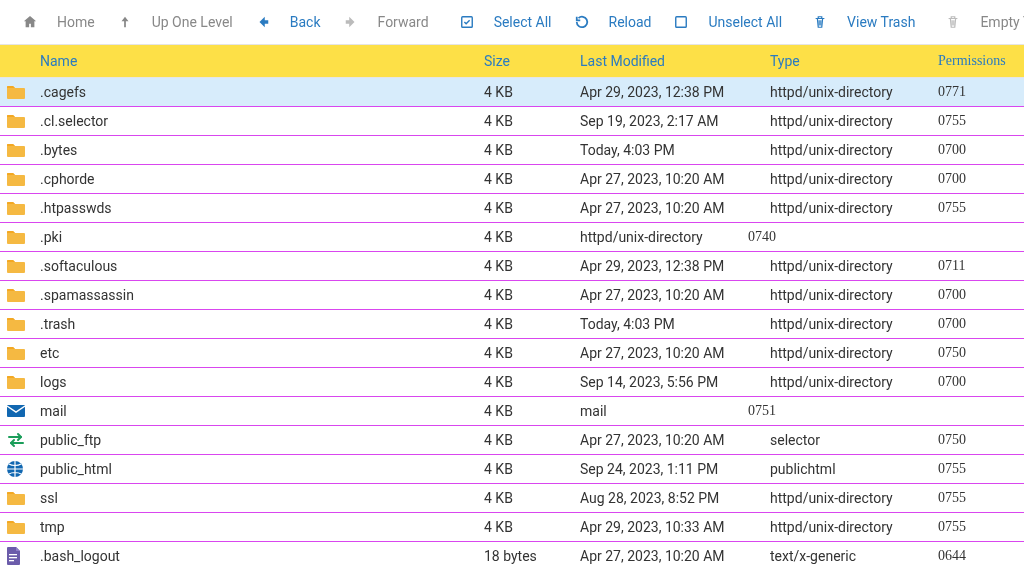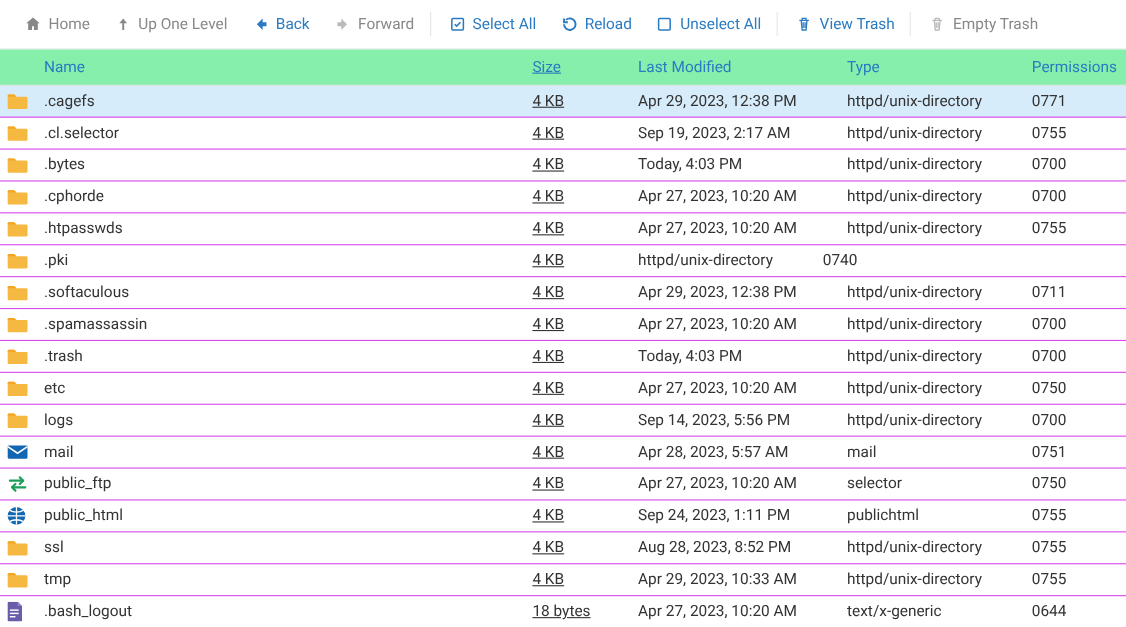--- a/index.html
+++ b/index.html
@@ -15,58 +15,58 @@
   .toolbar {
     display: flex;
     align-items: center;
     padding: 8px 10px;
     border-bottom: 1px solid #e5e5e5;
     gap: 0;
   }
   .tb-btn {
     display: inline-flex;
     align-items: center;
-    gap: 4px;
+    gap: 17px;
     padding: 5px 10px;
     color: #888;
     cursor: pointer;
     font-size: 14px;
     white-space: nowrap;
   }
   .tb-btn.active { color: #2a7bc1; }
   .tb-btn svg { width: 14px; height: 14px; display: inline-block; }
   .tb-sep {
     width: 1px;
     height: 22px;
     background: #e5e5e5;
     margin: 0 4px;
   }
   .file-header {
     display: flex;
     align-items: flex-end;
-    background: #86efac;
+    background: #fde047;
     border-bottom: 1px solid #e5e5e5;
     padding: 8px 0;
     color: #2a7bc1;
     font-weight: 400;
   }
   .row {
     display: flex;
     align-items: center;
     border-bottom: 1px solid #d946ef;
     padding: 5px 0;
     min-height: 29px;
   }
   .row.selected { background: #d7ecfb; }
   .col-icon { width: 36px; padding-left:6px; display:flex; align-items:center; justify-content:flex-start;}
   .col-name { flex: 0 0 448px; padding-left: 4px; }
-  .col-size { flex: 0 0 96px; text-decoration: underline; }
+  .col-size { flex: 0 0 96px; }
   .col-modified { flex: 0 0 190px; }
   .col-type { flex: 0 0 168px; }
-  .col-perm { flex: 0 0 80px; }
+  .col-perm { flex: 0 0 80px; font-family: Liberation Serif, serif; }
   .file-header .col-icon{ }
   .file-header .col-name { padding-left: 4px; }
   .icon-holder { width:20px; height:18px; display:flex; align-items:center; justify-content:center;}
   .row .cell { color: #333; }
   .hdr { cursor: pointer; }
 </style>
 </head>
 <body>
 
 <div class="toolbar">
@@ -305,21 +305,20 @@
     </div>
     <div class="row">
       <div class="col-icon">
         <svg width="20" height="16" viewBox="0 0 20 16">
           <rect x="1" y="2" width="18" height="12" rx="1" fill="#1167b1"></rect>
           <path d="M1 3l9 6 9-6" stroke="#fff" stroke-width="1.5" fill="none"></path>
         </svg>
       </div>
       <div class="col-name cell">mail</div>
       <div class="col-size cell">4 KB</div>
-      <div class="col-modified cell">Apr 28, 2023, 5:57 AM</div>
       <div class="col-type cell">mail</div>
       <div class="col-perm cell">0751</div>
     </div>
     <div class="row">
       <div class="col-icon">
         <svg width="20" height="16" viewBox="0 0 20 16" fill="none" stroke="#1b9e5a" stroke-width="2" stroke-linecap="round">
           <path d="M3 5h12"></path>
           <path d="M15 5l-3-3M15 5l-3 3"></path>
           <path d="M17 11H5"></path>
           <path d="M5 11l3-3M5 11l3 3"></path>

